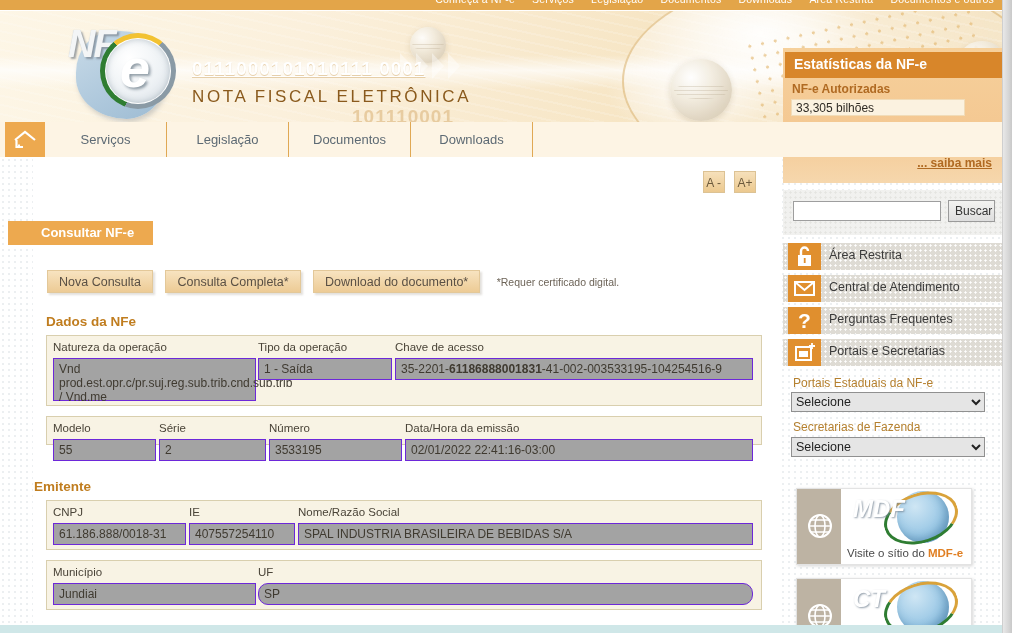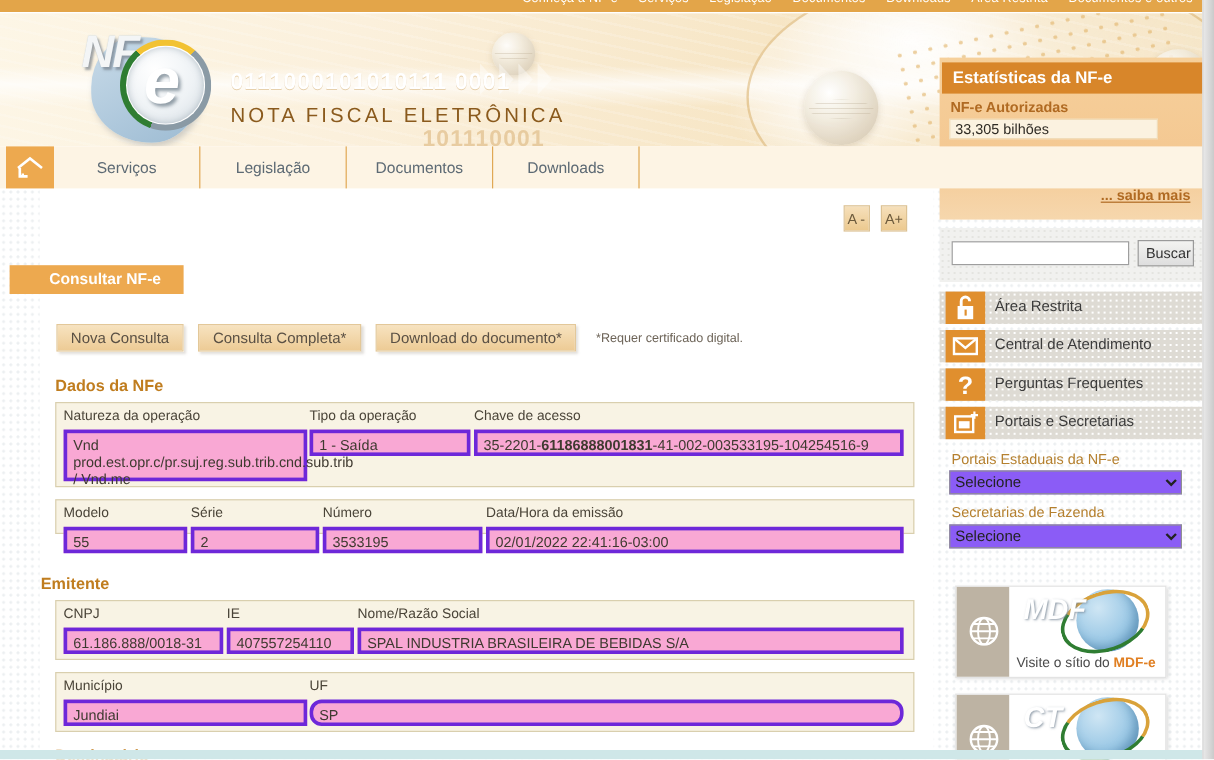--- a/index.html
+++ b/index.html
@@ -106,21 +106,21 @@
   .orb1 { left:410px; top:16px; width:36px; height:36px; }
   .orb2 { left:670px; top:48px; width:62px; height:62px; opacity:.9; }
   .orb3 { left:955px; top:30px; width:54px; height:54px; }
   .chevrons { position:absolute; left:400px; top:42px; z-index:3; opacity:.45;}
   .chev { display:inline-block; width:0;height:0; margin-right:4px;
      border-top:13px solid transparent; border-bottom:13px solid transparent;
      border-left:12px solid rgba(255,255,255,.9); }
   .binary {
     position:absolute; z-index:3;
     font-family:"Liberation Sans", sans-serif; font-weight:bold;
-    color:#ffffff; letter-spacing:1px; white-space:nowrap;
+    color:#ffffff; letter-spacing:1px; white-space:nowrap;text-decoration:underline;
   }
   .bin1 { left:192px; top:47px; font-size:19px; color:#ffffff; text-shadow:0 1px 0 rgba(215,180,125,.6);}
   .bin2 { left:352px; top:95px; font-size:19px; color:rgba(228,198,150,.85); }
   .bin3 { left:240px; top:110px; font-size:25px; color:rgba(233,210,170,.8); }
 
   .logo {
     position:absolute; left:62px; top:4px; width:145px; height:110px; z-index:5;
   }
   .logo-map {
     position:absolute; left:14px; top:16px; width:92px; height:88px;
@@ -244,21 +244,21 @@
   .sec-title {
     position:absolute; font-size:13.5px; font-weight:bold; color:#c07d1f; z-index:14;
   }
   .fieldgroup {
     position:absolute; background:#f8f3e4; border:1px solid #d9cfae; z-index:13;
   }
   .flabel {
     position:absolute; font-size:11.5px; color:#4a4438;
   }
   .fbox {
-    position:absolute; background:#f9a8d4; border:3px solid #6d28d9;
+    position:absolute; background:#a3a3a3; border:1px solid #6d28d9;
     font-size:12px; color:#3f3a30; padding:3px 5px;
     overflow:visible; white-space:nowrap;
   }
   .fbox.multi { white-space:normal; line-height:14px; }
   .fbox b { font-weight:bold; }
 
   
   .side { position:absolute; left:783px; top:0; width:219px; height:633px; z-index:18; }
   .stats-wrap {
     position:absolute; left:0; top:48px; width:219px; height:135px;
@@ -307,21 +307,21 @@
   }
   .side-link .ico {
     position:absolute; left:5px; top:0; width:33px; height:27px; background:#e08f2e;
   }
   .side-link .txt {
     position:absolute; left:46px; top:5px; font-size:12.5px; color:#3b3b3b;
   }
   .sel-label { position:absolute; left:10px; font-size:12px; color:#b5802f; }
   .sel-box {
     position:absolute; left:8px; width:194px; height:20px;
-    font-size:12.5px; color:#222; border:1px solid #909090; background:#8b5cf6;
+    font-size:12.5px; color:#222; border:1px solid #909090; background:#e5e5e5;
     font-family:"Liberation Sans", sans-serif;
   }
   .banner-card {
     position:absolute; left:13px; width:176px; height:77px;
     background:#ffffff; border:1px solid #e3e3e3;
     box-shadow:1px 1px 3px rgba(150,150,150,.4);
     overflow:hidden; cursor:pointer;
   }
   .bc-left {
     position:absolute; left:0; top:0; width:44px; height:77px;

